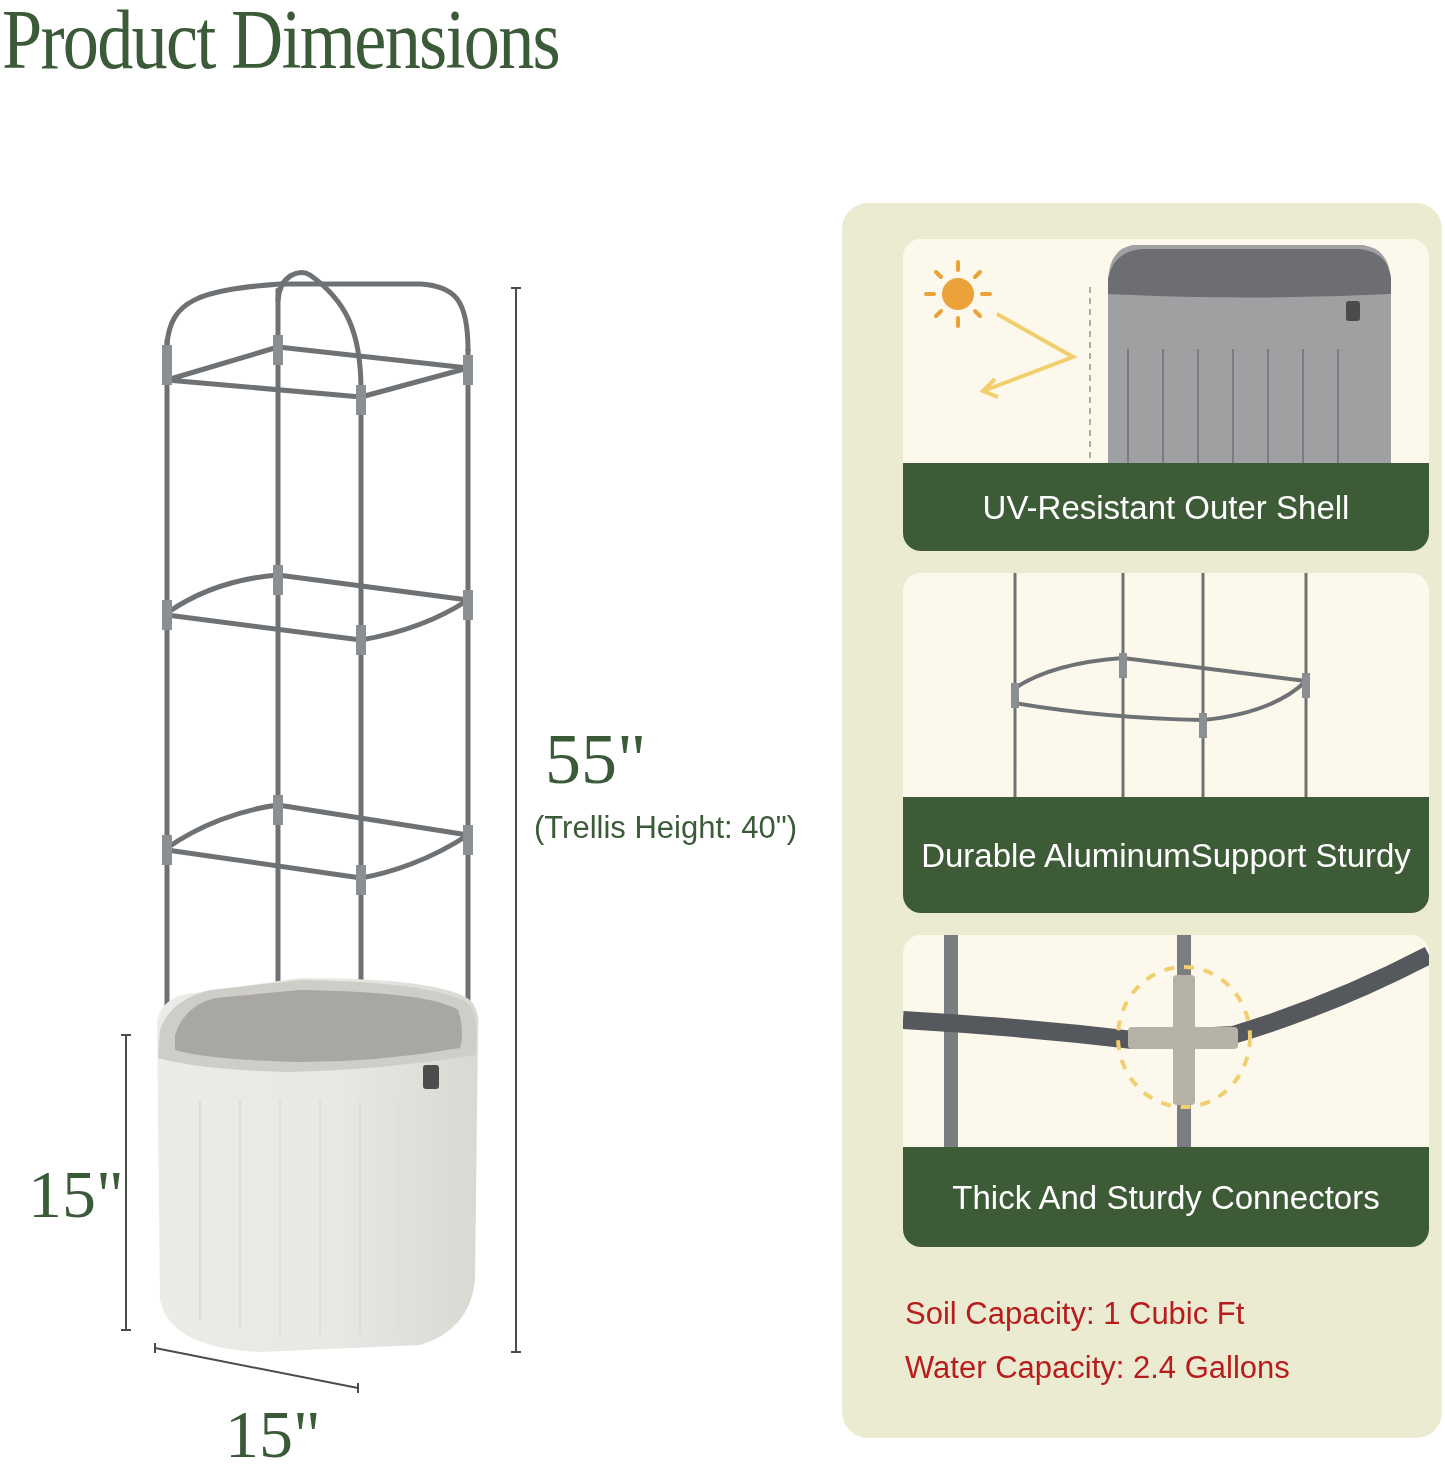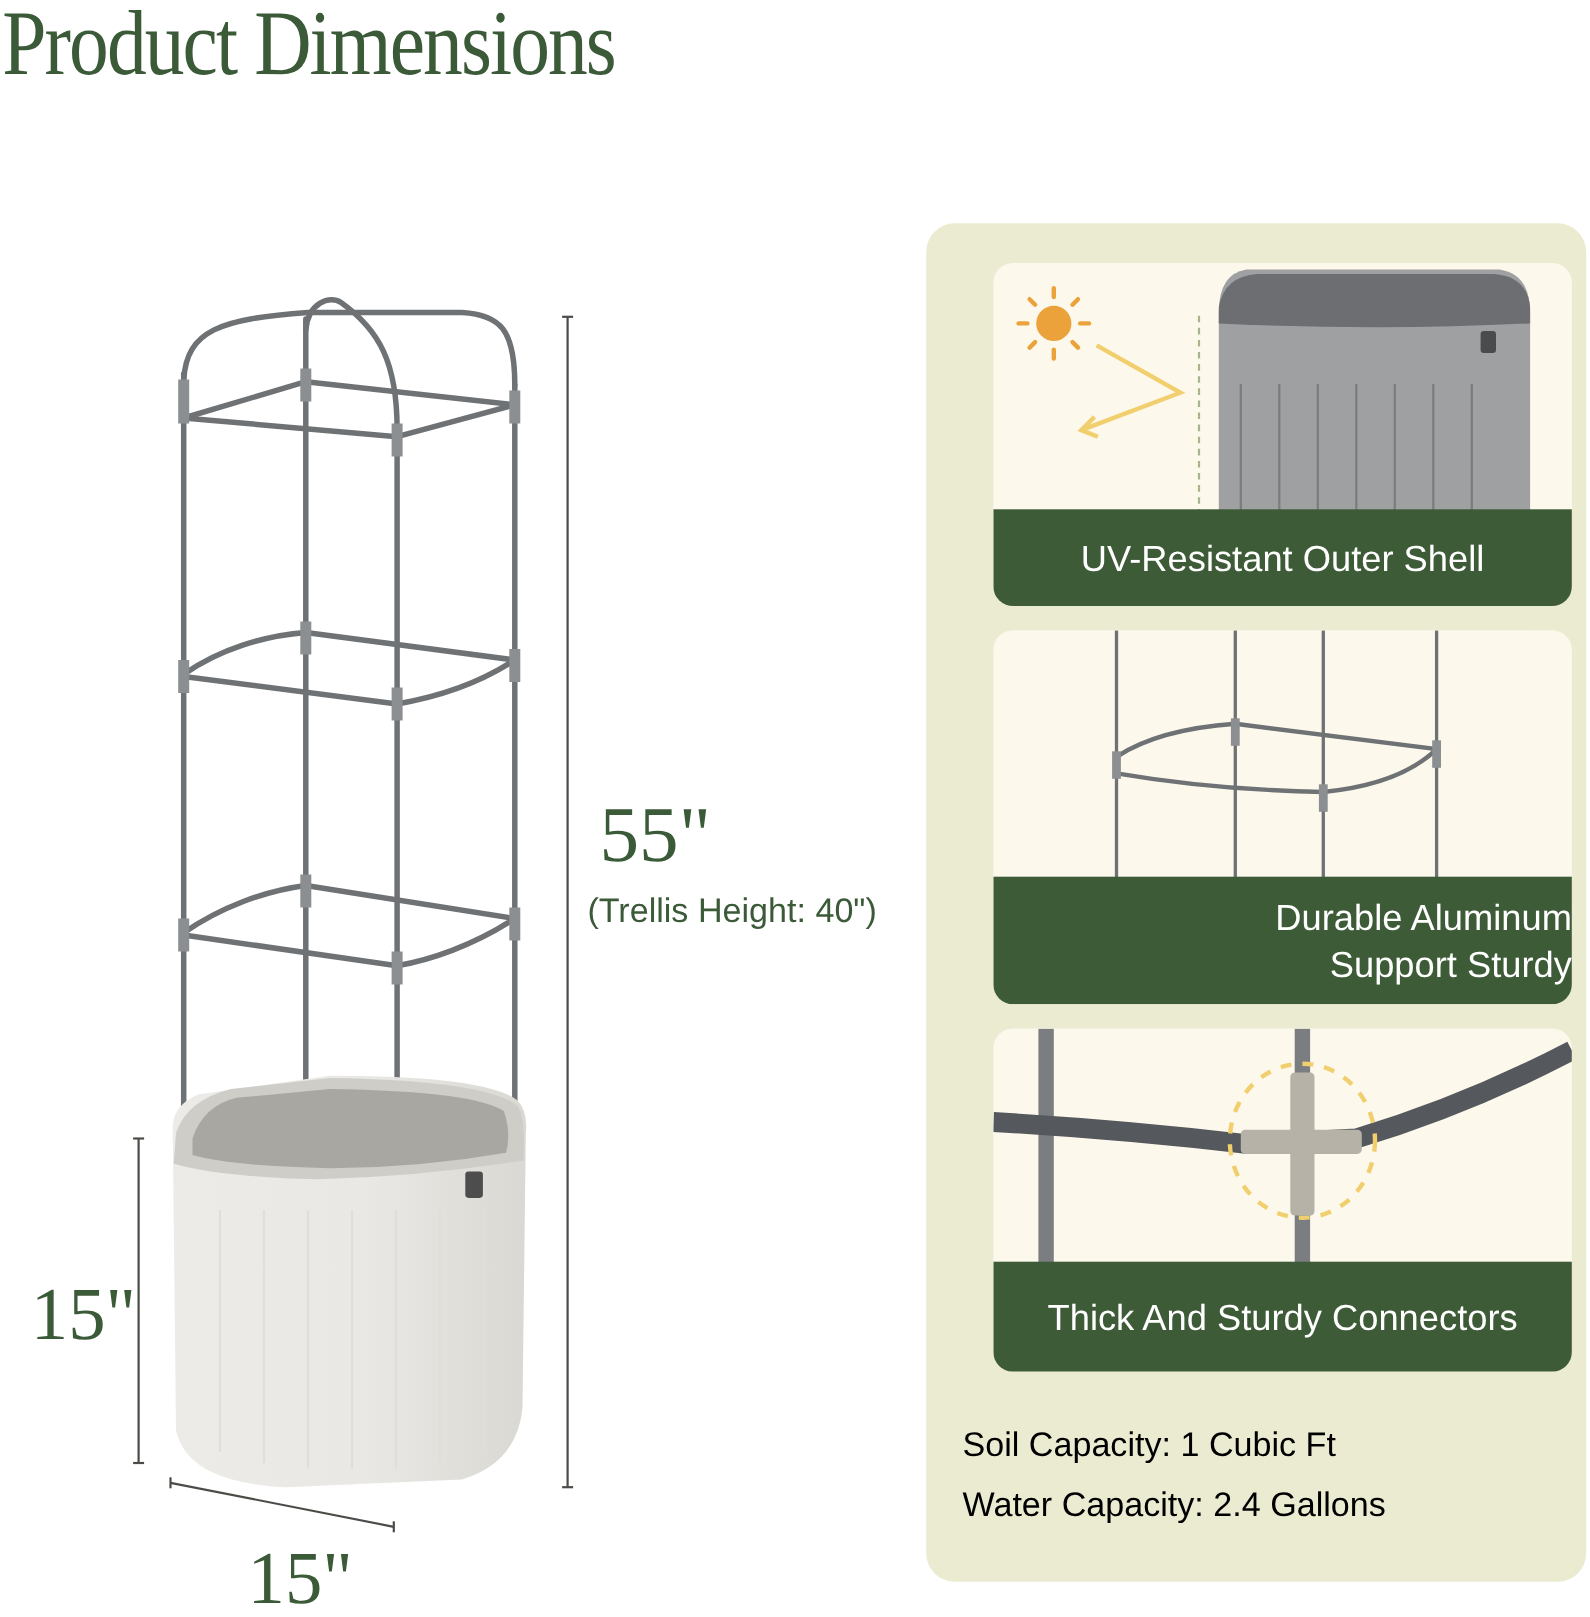--- a/index.html
+++ b/index.html
@@ -4,21 +4,21 @@
 <style>
   html, body { margin:0; padding:0; }
   body { width:1445px; height:1470px; background:#ffffff; position:relative; overflow:hidden; font-family:"Liberation Sans", sans-serif; }
   .title { position:absolute; left:2px; top:-6px; font-family:"Liberation Serif", serif; font-size:84px; color:#3b5a38; letter-spacing:-2px; transform:scaleX(0.86); transform-origin:left top; white-space:nowrap; line-height:1.1; }
   .dim-serif { position:absolute; font-family:"Liberation Serif", serif; color:#3b5a38; white-space:nowrap; }
   .dim-sans { position:absolute; font-family:"Liberation Sans", sans-serif; color:#3b5a38; white-space:nowrap; }
   svg.abs { position:absolute; left:0; top:0; }
   .panel { position:absolute; left:842px; top:203px; width:600px; height:1235px; background:#ebebd2; border-radius:26px; }
   .card { position:absolute; left:39px; width:526px; background:#fdf8ec; border-radius:18px; overflow:hidden;margin-left:22px; }
   .card .band { position:absolute; left:0; right:0; bottom:0; background:#3e5b38; color:#ffffff; display:flex; align-items:center; justify-content:center; text-align:center; font-size:33px; line-height:43px; }
-  .spec { position:absolute; left:33px; font-size:31px; color:#000000; white-space:nowrap; }
+  .spec { position:absolute; left:63px; font-size:31px; color:#b91c1c; white-space:nowrap; }
 </style>
 </head>
 <body>
 
 <div class="title">Product Dimensions</div>
 
 <svg class="abs" width="840" height="1470">
   <defs>
     <linearGradient id="potg" x1="0" x2="1" y1="0" y2="0">
       <stop offset="0" stop-color="#ecebe7"></stop>
@@ -135,21 +135,21 @@
           <line x1="403" y1="0" x2="403" y2="230"></line>
         <path d="M112 115 Q150 90 220 85 L403 108 Q370 140 300 147 Q200 145 112 130 Z" stroke-width="4"></path>
       </g>
       <g fill="#8c8f92">
         <rect x="108" y="110" width="8" height="25"></rect>
           <rect x="216" y="80" width="8" height="25"></rect>
         <rect x="296" y="140" width="8" height="25"></rect>
           <rect x="399" y="100" width="8" height="25"></rect>
       </g>
     </svg>
-    <div class="band" style="height:116px;flex-direction:column;align-items:flex-end;">
+    <div class="band" style="height:116px;flex-direction:row;">
       <span>Durable Aluminum</span>
       <span>Support Sturdy</span>
     </div>
   </div>
 
   <div class="card" style="top:732px;height:312px;">
     <svg width="526" height="230" style="position:absolute;left:0;top:0;">
       <g stroke="#7b7e81" stroke-width="14">
         <line x1="48" y1="0" x2="48" y2="230"></line>
           <line x1="281" y1="0" x2="281" y2="230"></line>

